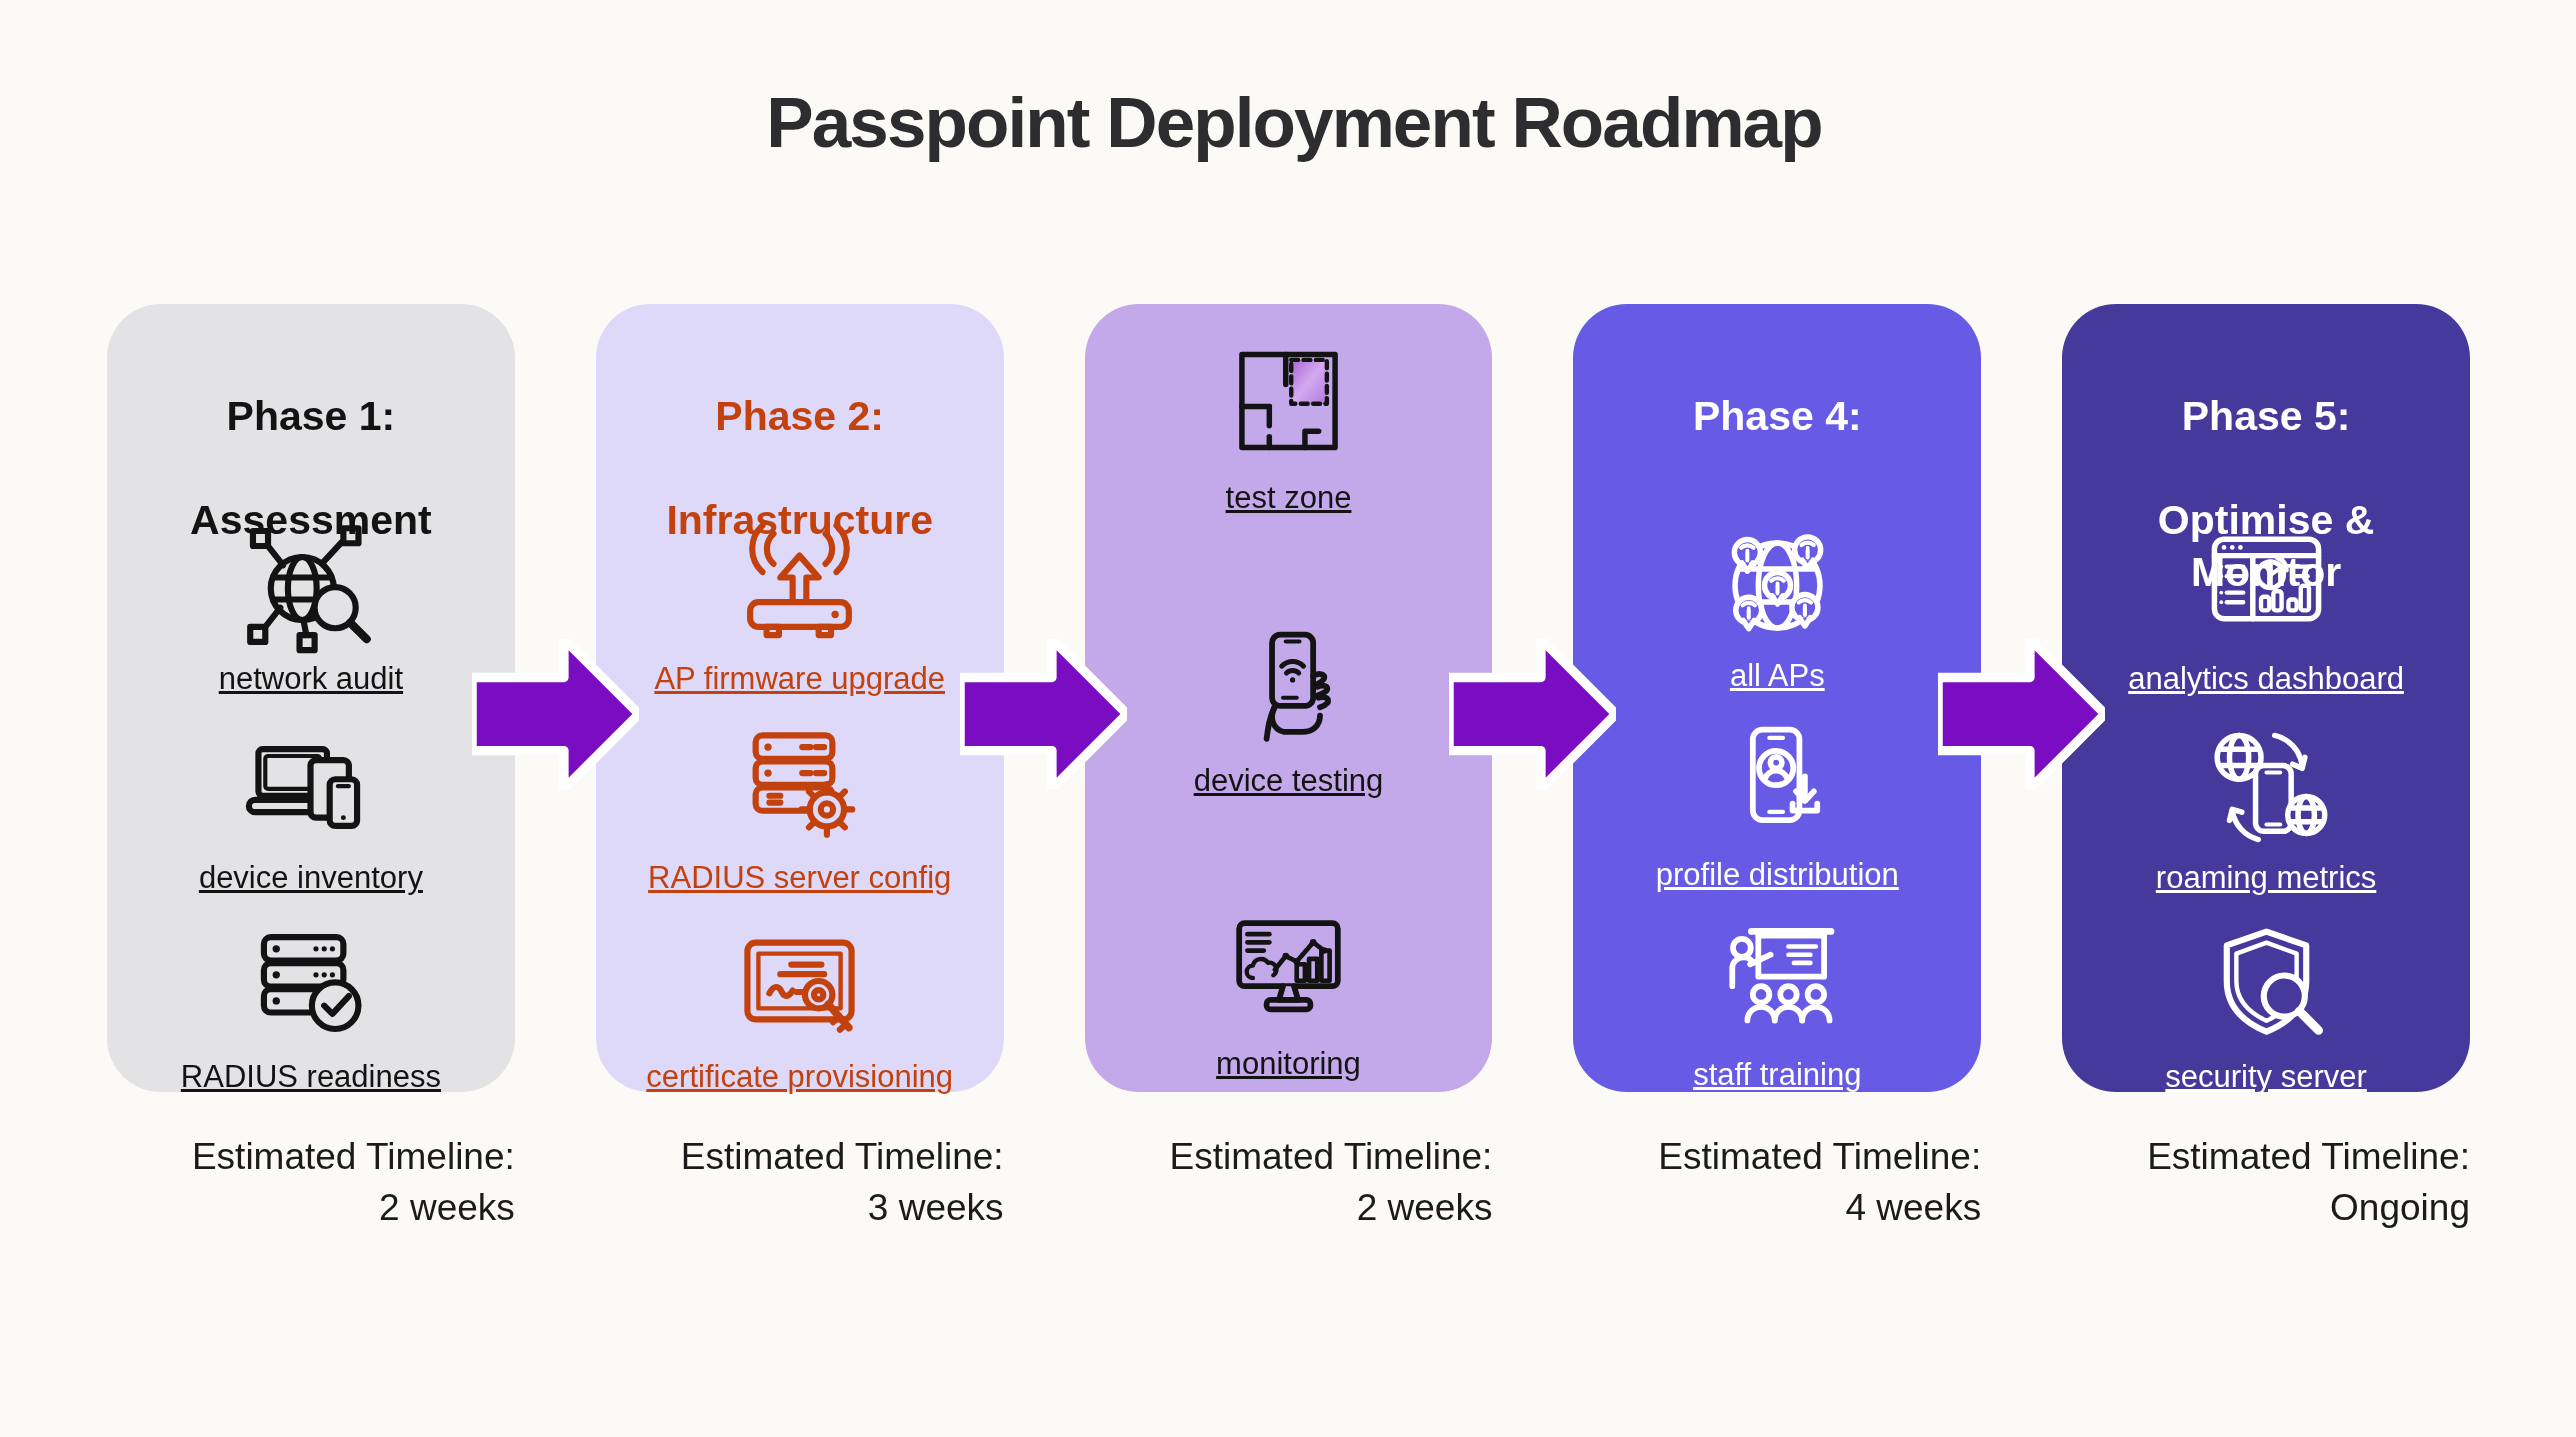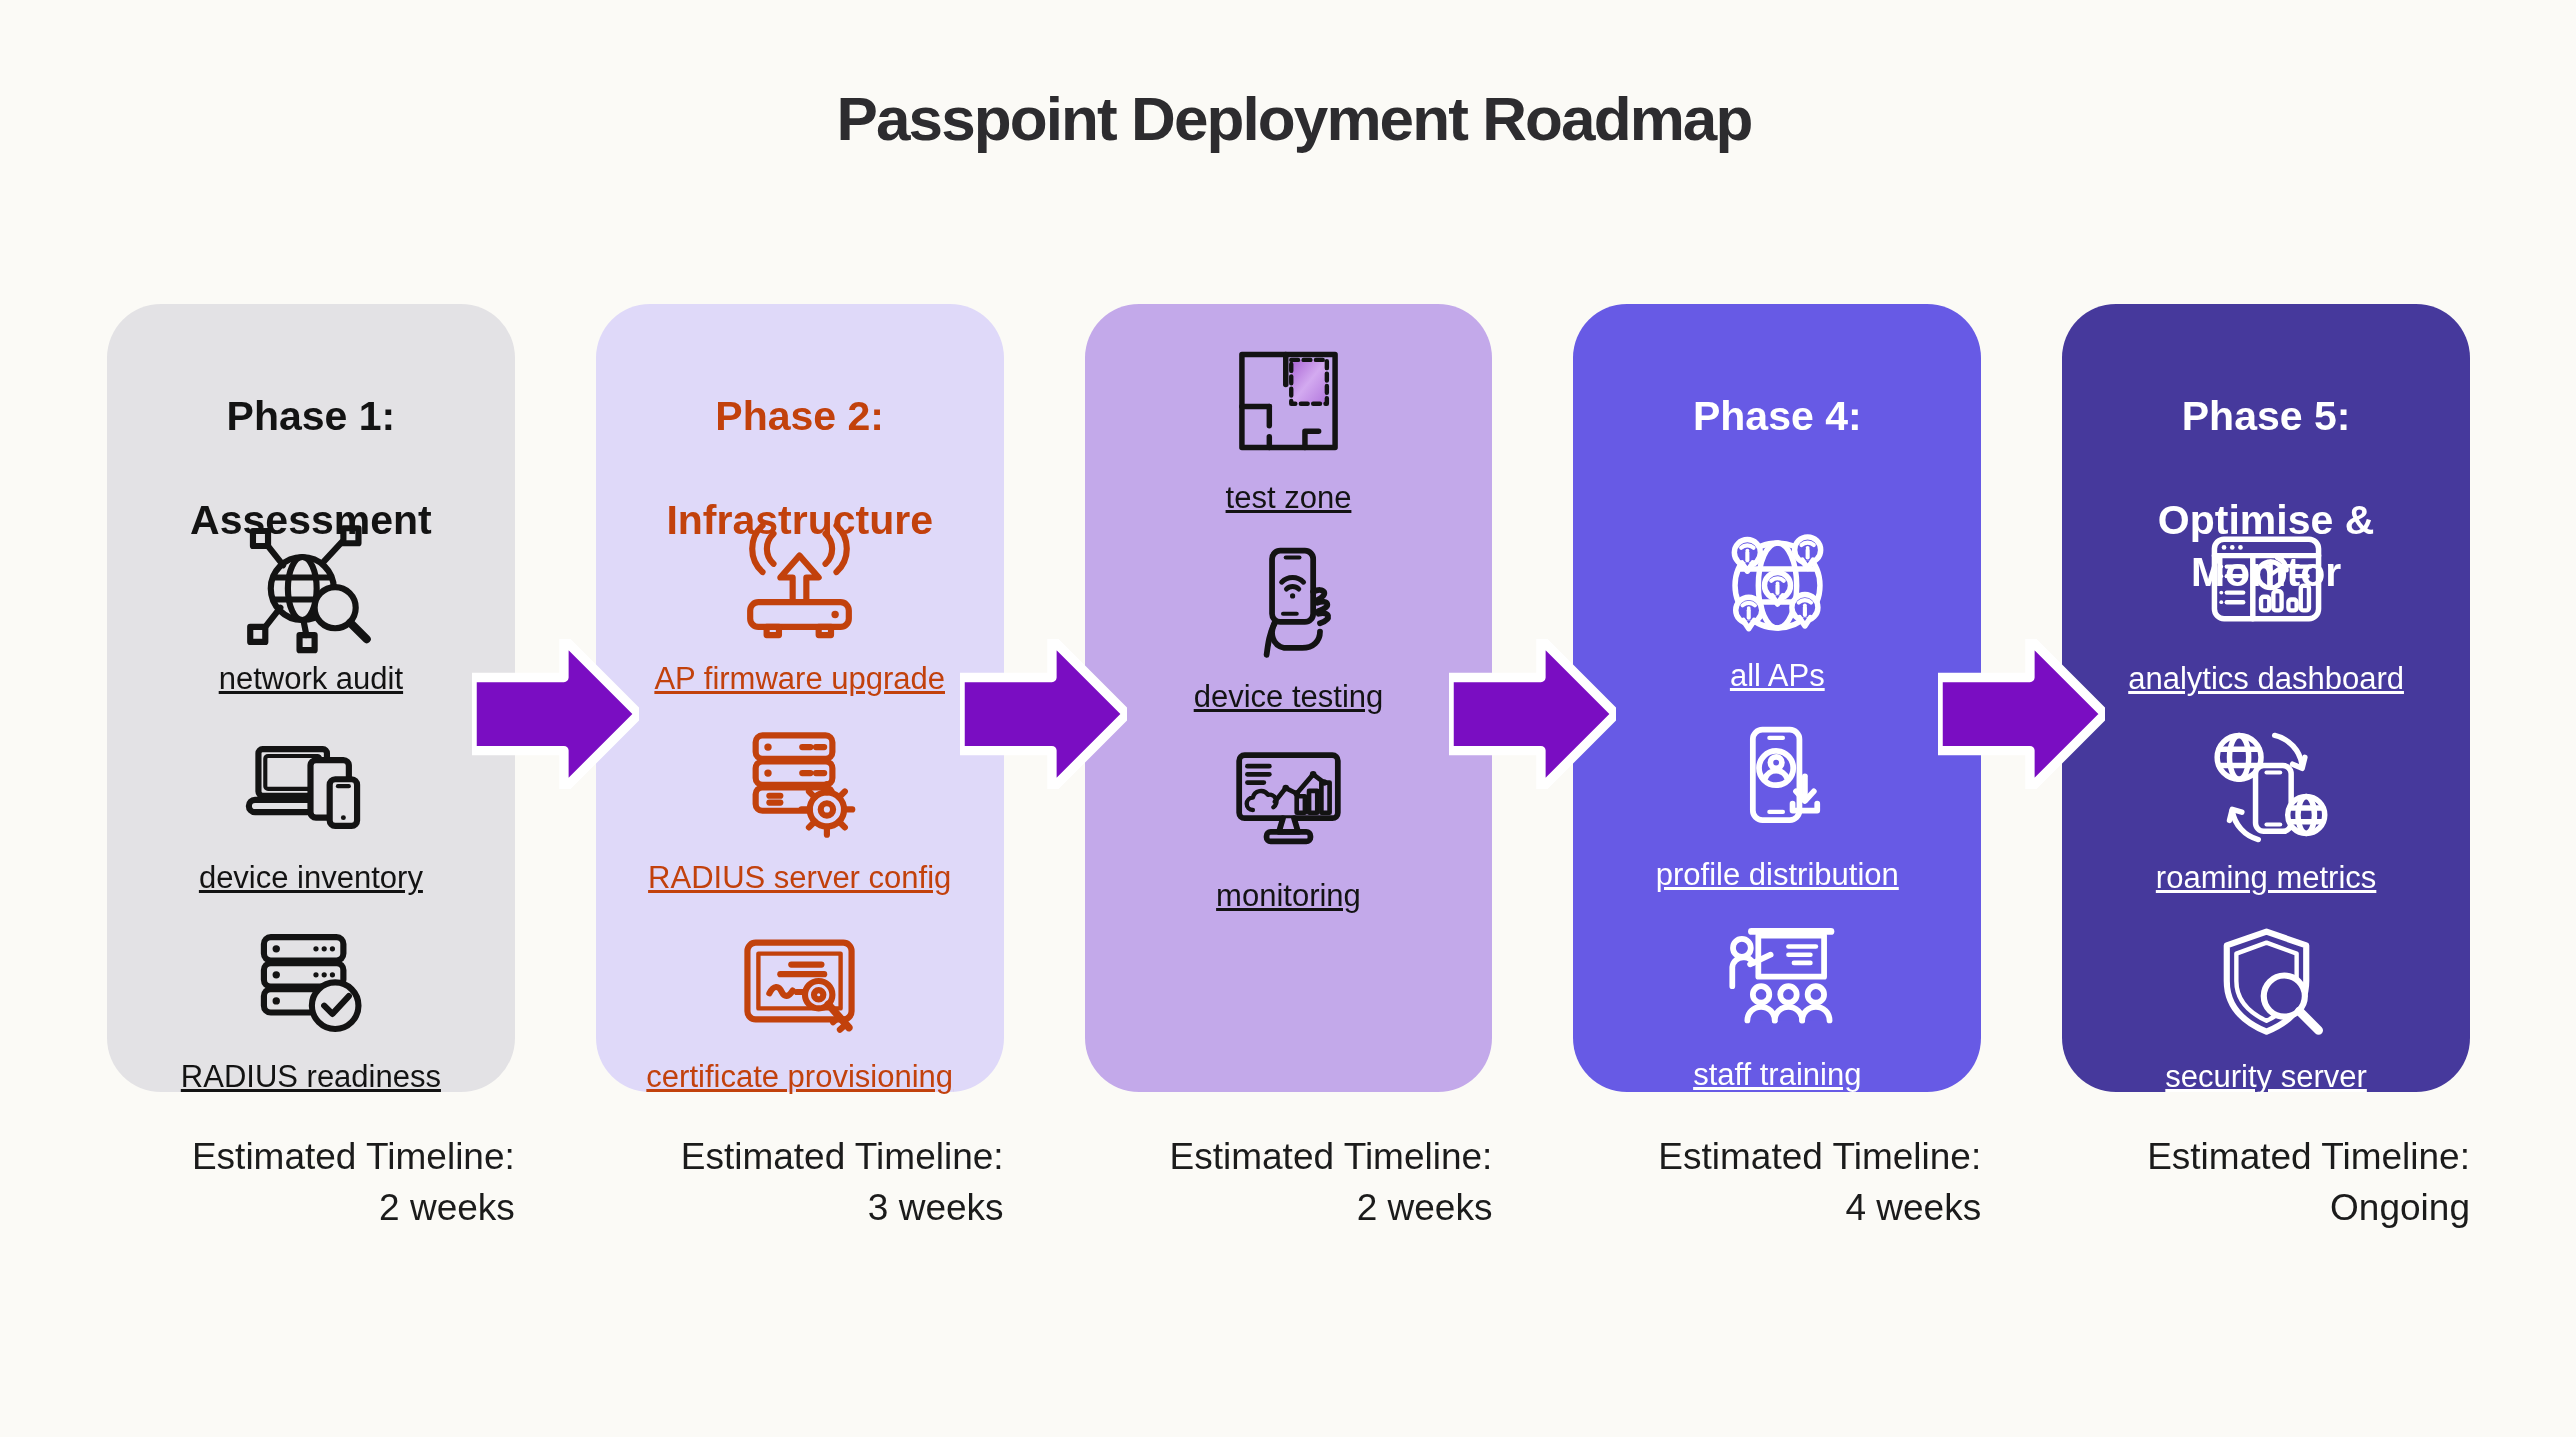--- a/index.html
+++ b/index.html
@@ -3,32 +3,32 @@
 <meta charset="utf-8">
 <style>
   html,body{margin:0;padding:0;}
   body{
     width:2576px;height:1438px;overflow:hidden;
     font-family:"Liberation Sans","DejaVu Sans",sans-serif;
     position:relative;
   }
   .page-title{
     margin:86px 0 0 12px;text-align:center;
-    font-size:62px;font-weight:bold;letter-spacing:-1.9px;line-height:1.05;
+    font-size:71px;font-weight:bold;letter-spacing:-1.9px;line-height:1.05;
   }
   .row{
     position:absolute;top:304px;left:107px;width:2363px;
     display:flex;gap:81px;
   }
   .col{flex:1;display:flex;flex-direction:column;align-items:stretch;}
   .card{
     background:var(--bg,#eee);
     height:788px;border-radius:54px;box-sizing:border-box;
     padding:34px 13px 11.2px 13px;
-    display:flex;flex-direction:column;text-align:center;
+    display:flex;flex-direction:column;text-align:center;justify-content:space-between;
   }
   .ptitle{height:159px;font-weight:bold;font-size:41px;line-height:1.27;white-space:pre-line;}
   .item{margin-top:22.5px;display:flex;flex-direction:column;align-items:center;text-decoration:underline;}
   .item:first-of-type{margin-top:0;}
   .icon{height:137px;display:flex;align-items:center;justify-content:center;}
   .icon svg{display:block;}
   .ilabel{font-size:31px;margin-top:5.6px;white-space:nowrap;line-height:1.1;}
   .timeline{margin-top:39px;text-align:right;font-size:37px;line-height:1.38;}
   .timeline div{white-space:nowrap;}
   .arrow{position:absolute;width:167px;height:150px;top:639px;}

